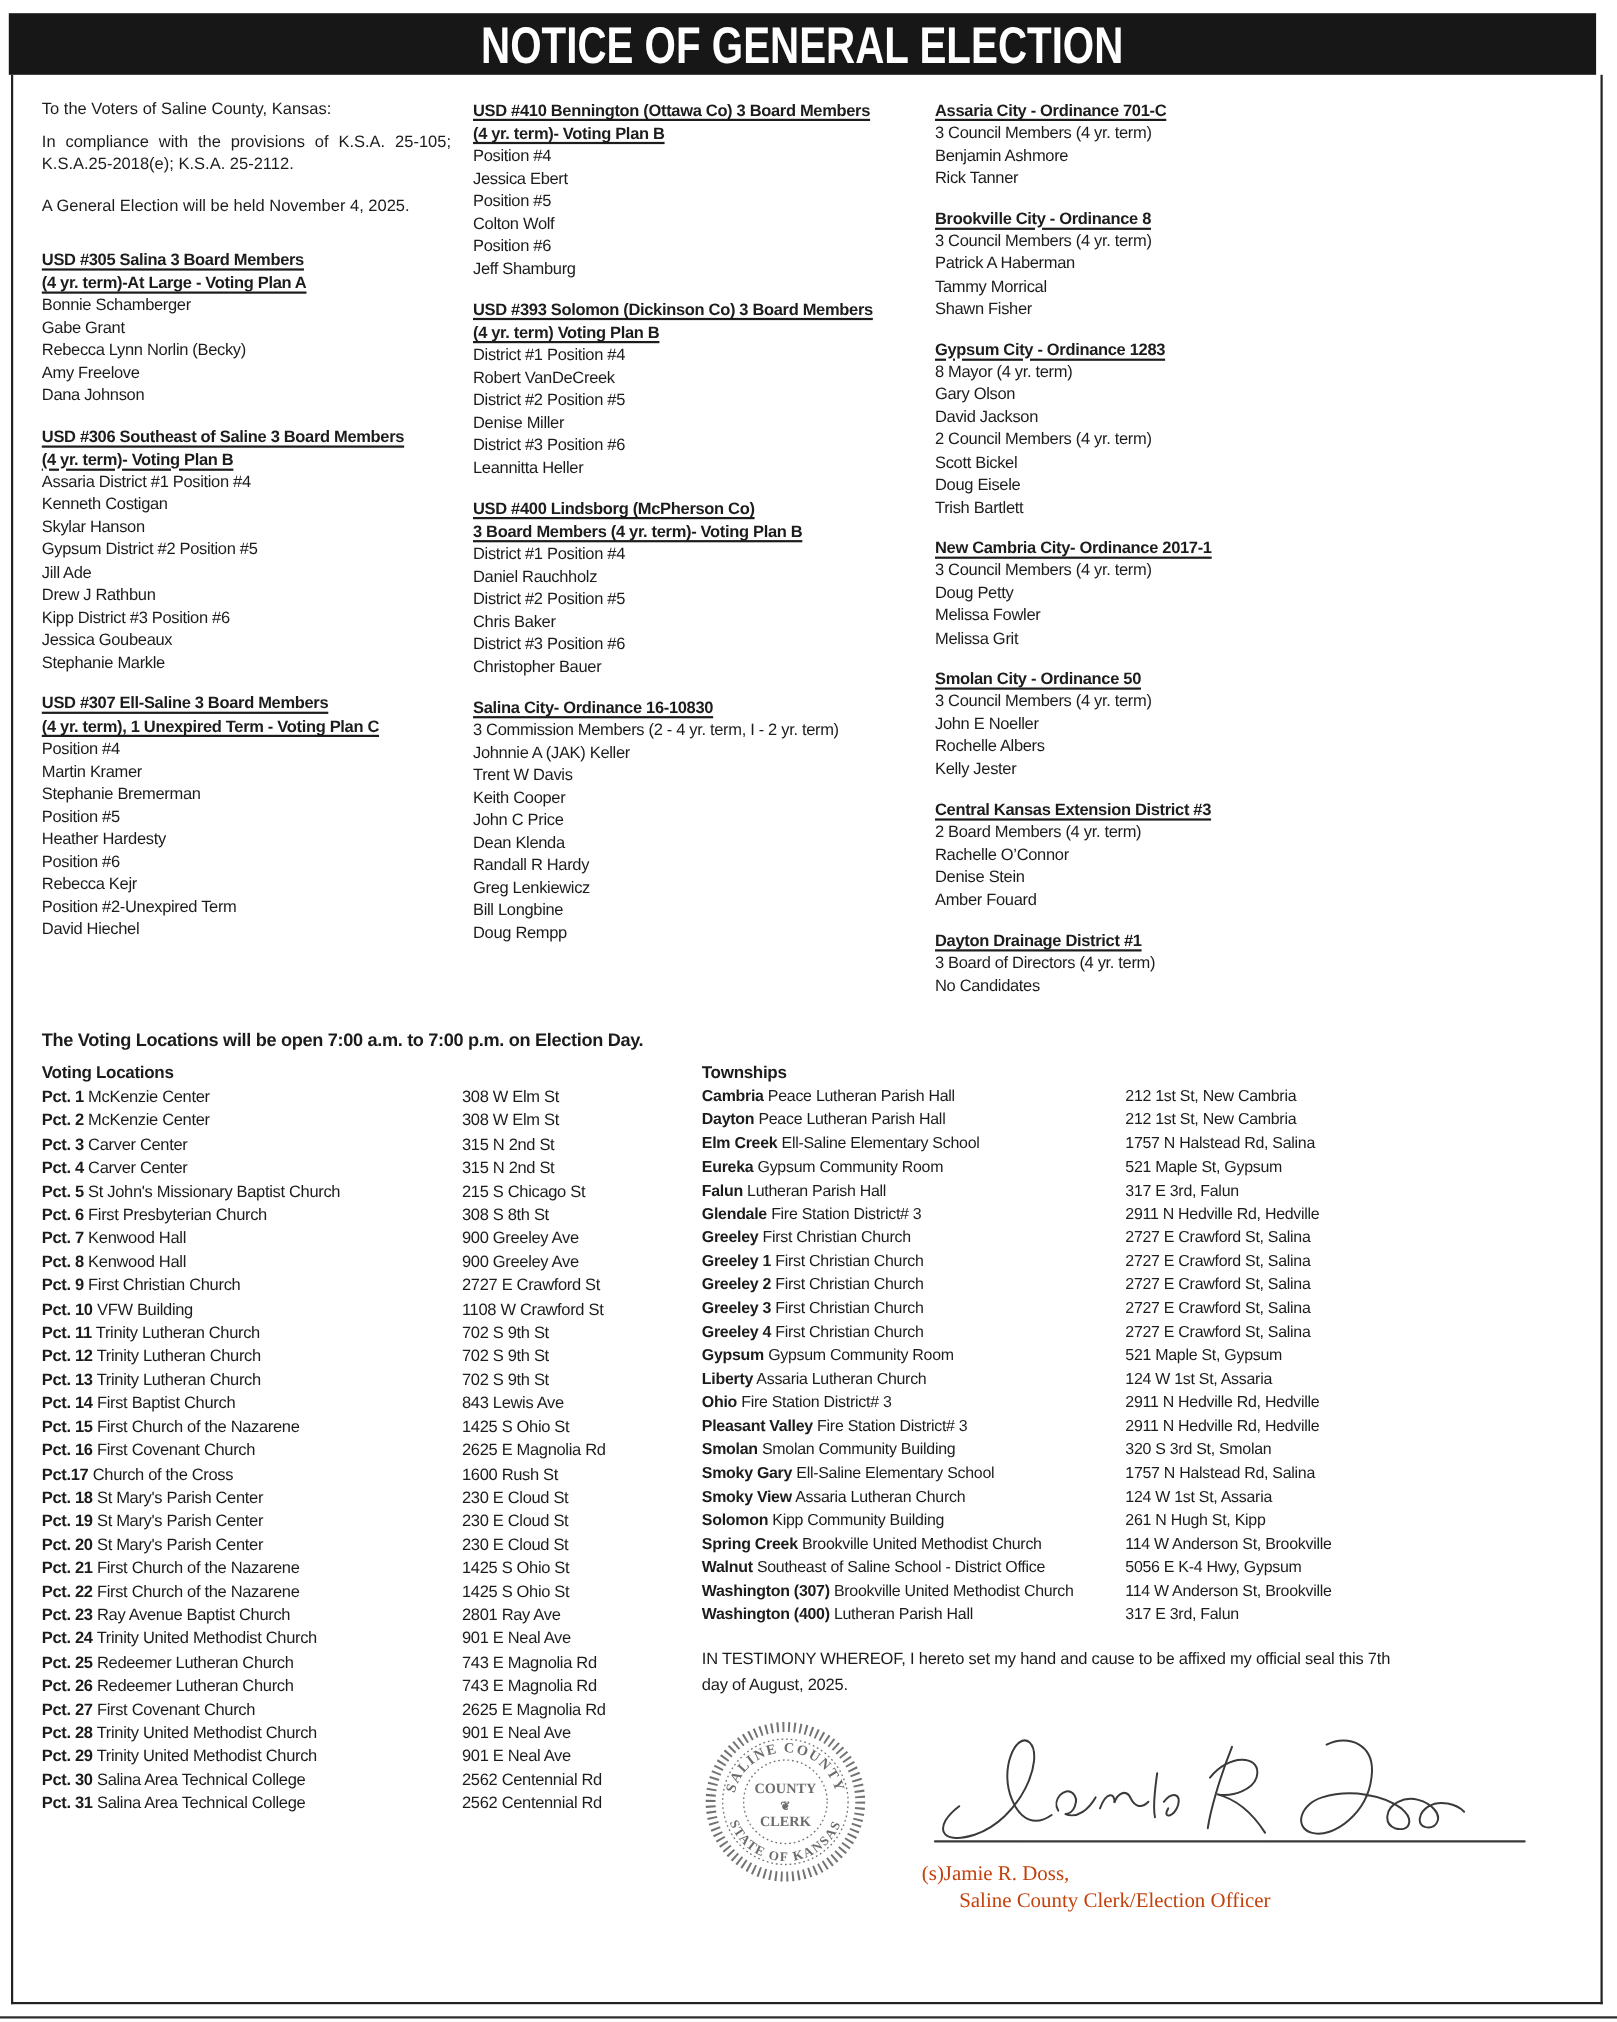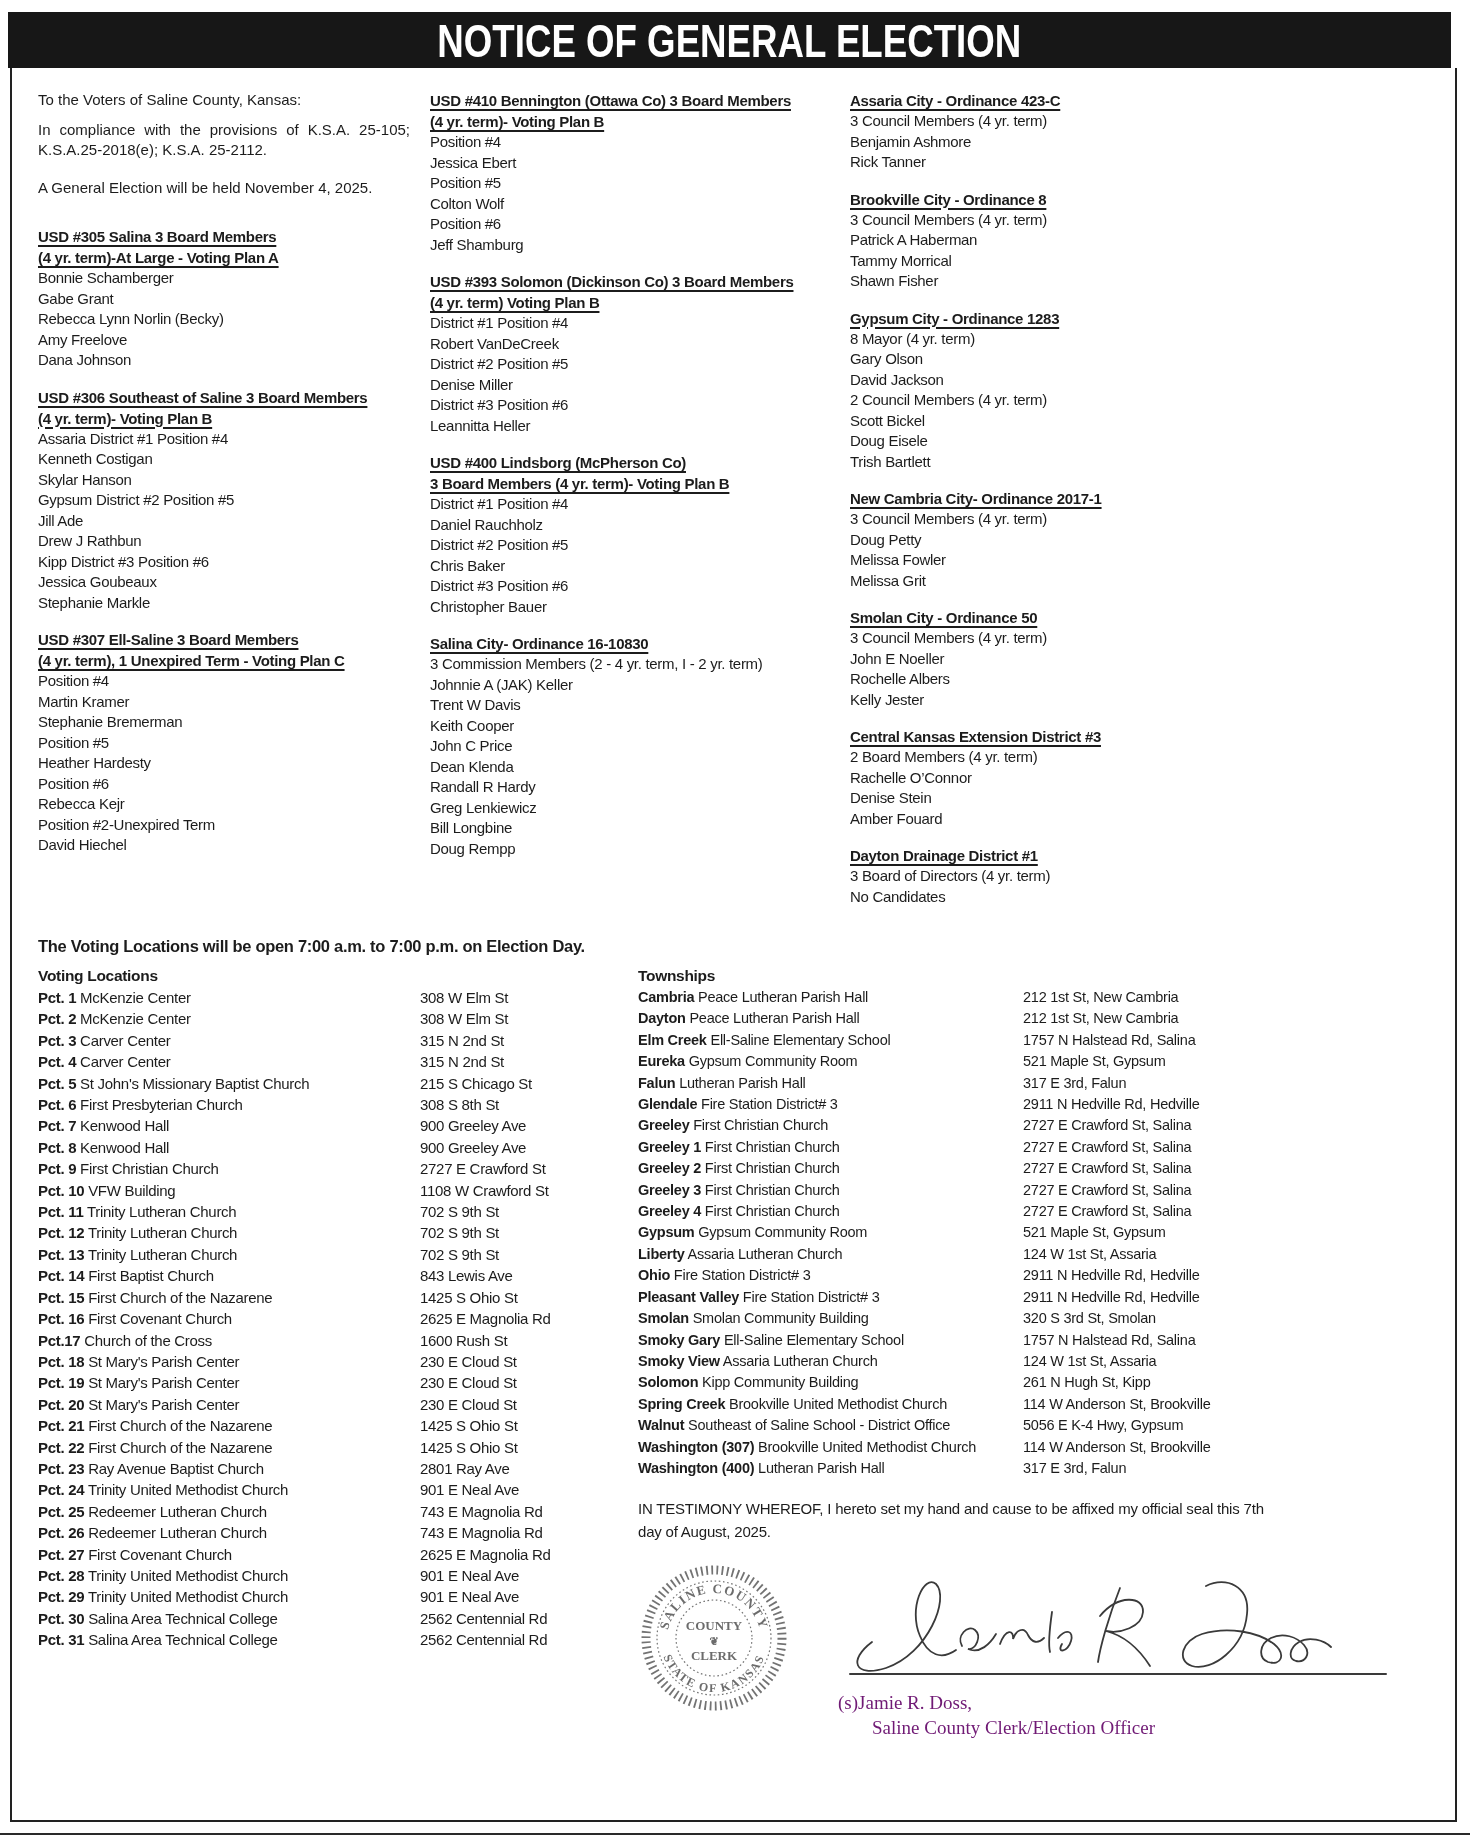--- a/index.html
+++ b/index.html
@@ -31,21 +31,21 @@
   .vrow div{font-size:15px;line-height:21.4px;white-space:nowrap;letter-spacing:-0.3px;}
   .trow{display:grid;grid-template-columns:385px 1fr;}
   .trow div{font-size:14.5px;line-height:21.4px;white-space:nowrap;letter-spacing:-0.25px;}
   .pct,.tname{font-weight:700;}
 
   
   .testimony{margin-top:18px;width:640px;font-size:15px;line-height:23px;letter-spacing:-0.2px;}
   .sig-row{display:flex;align-items:flex-start;margin-top:14px;gap:48px;}
   .seal{flex:0 0 auto;opacity:0.82;}
   .sig-block{flex:0 0 auto;margin-top:6px;}
-  .sig-lines{font-family:"Liberation Serif", serif;font-size:19px;line-height:25px;color:#701a75;}
+  .sig-lines{font-family:"Liberation Serif", serif;font-size:19px;line-height:25px;color:#c2410c;}
   .sig-lines .l2{padding-left:34px;}
 </style>
 </head>
 <body>
 
 <div class="page">
 
   <div class="titlebar">
     <span class="ttl">NOTICE OF GENERAL ELECTION</span>
   </div>
@@ -240,21 +240,21 @@
                 <div class="ln">Doug Rempp</div>
               </div>
           </section>
         </div>
 
       <div class="race-col">
 
           <section class="race-section">
             <div>
 
-                <div class="hline"><span>Assaria City - Ordinance 423-C</span></div>
+                <div class="hline"><span>Assaria City - Ordinance 701-C</span></div>
               </div>
             <div>
 
                 <div class="ln">3 Council Members (4 yr. term)</div>
 
                 <div class="ln">Benjamin Ashmore</div>
 
                 <div class="ln">Rick Tanner</div>
               </div>
           </section>

